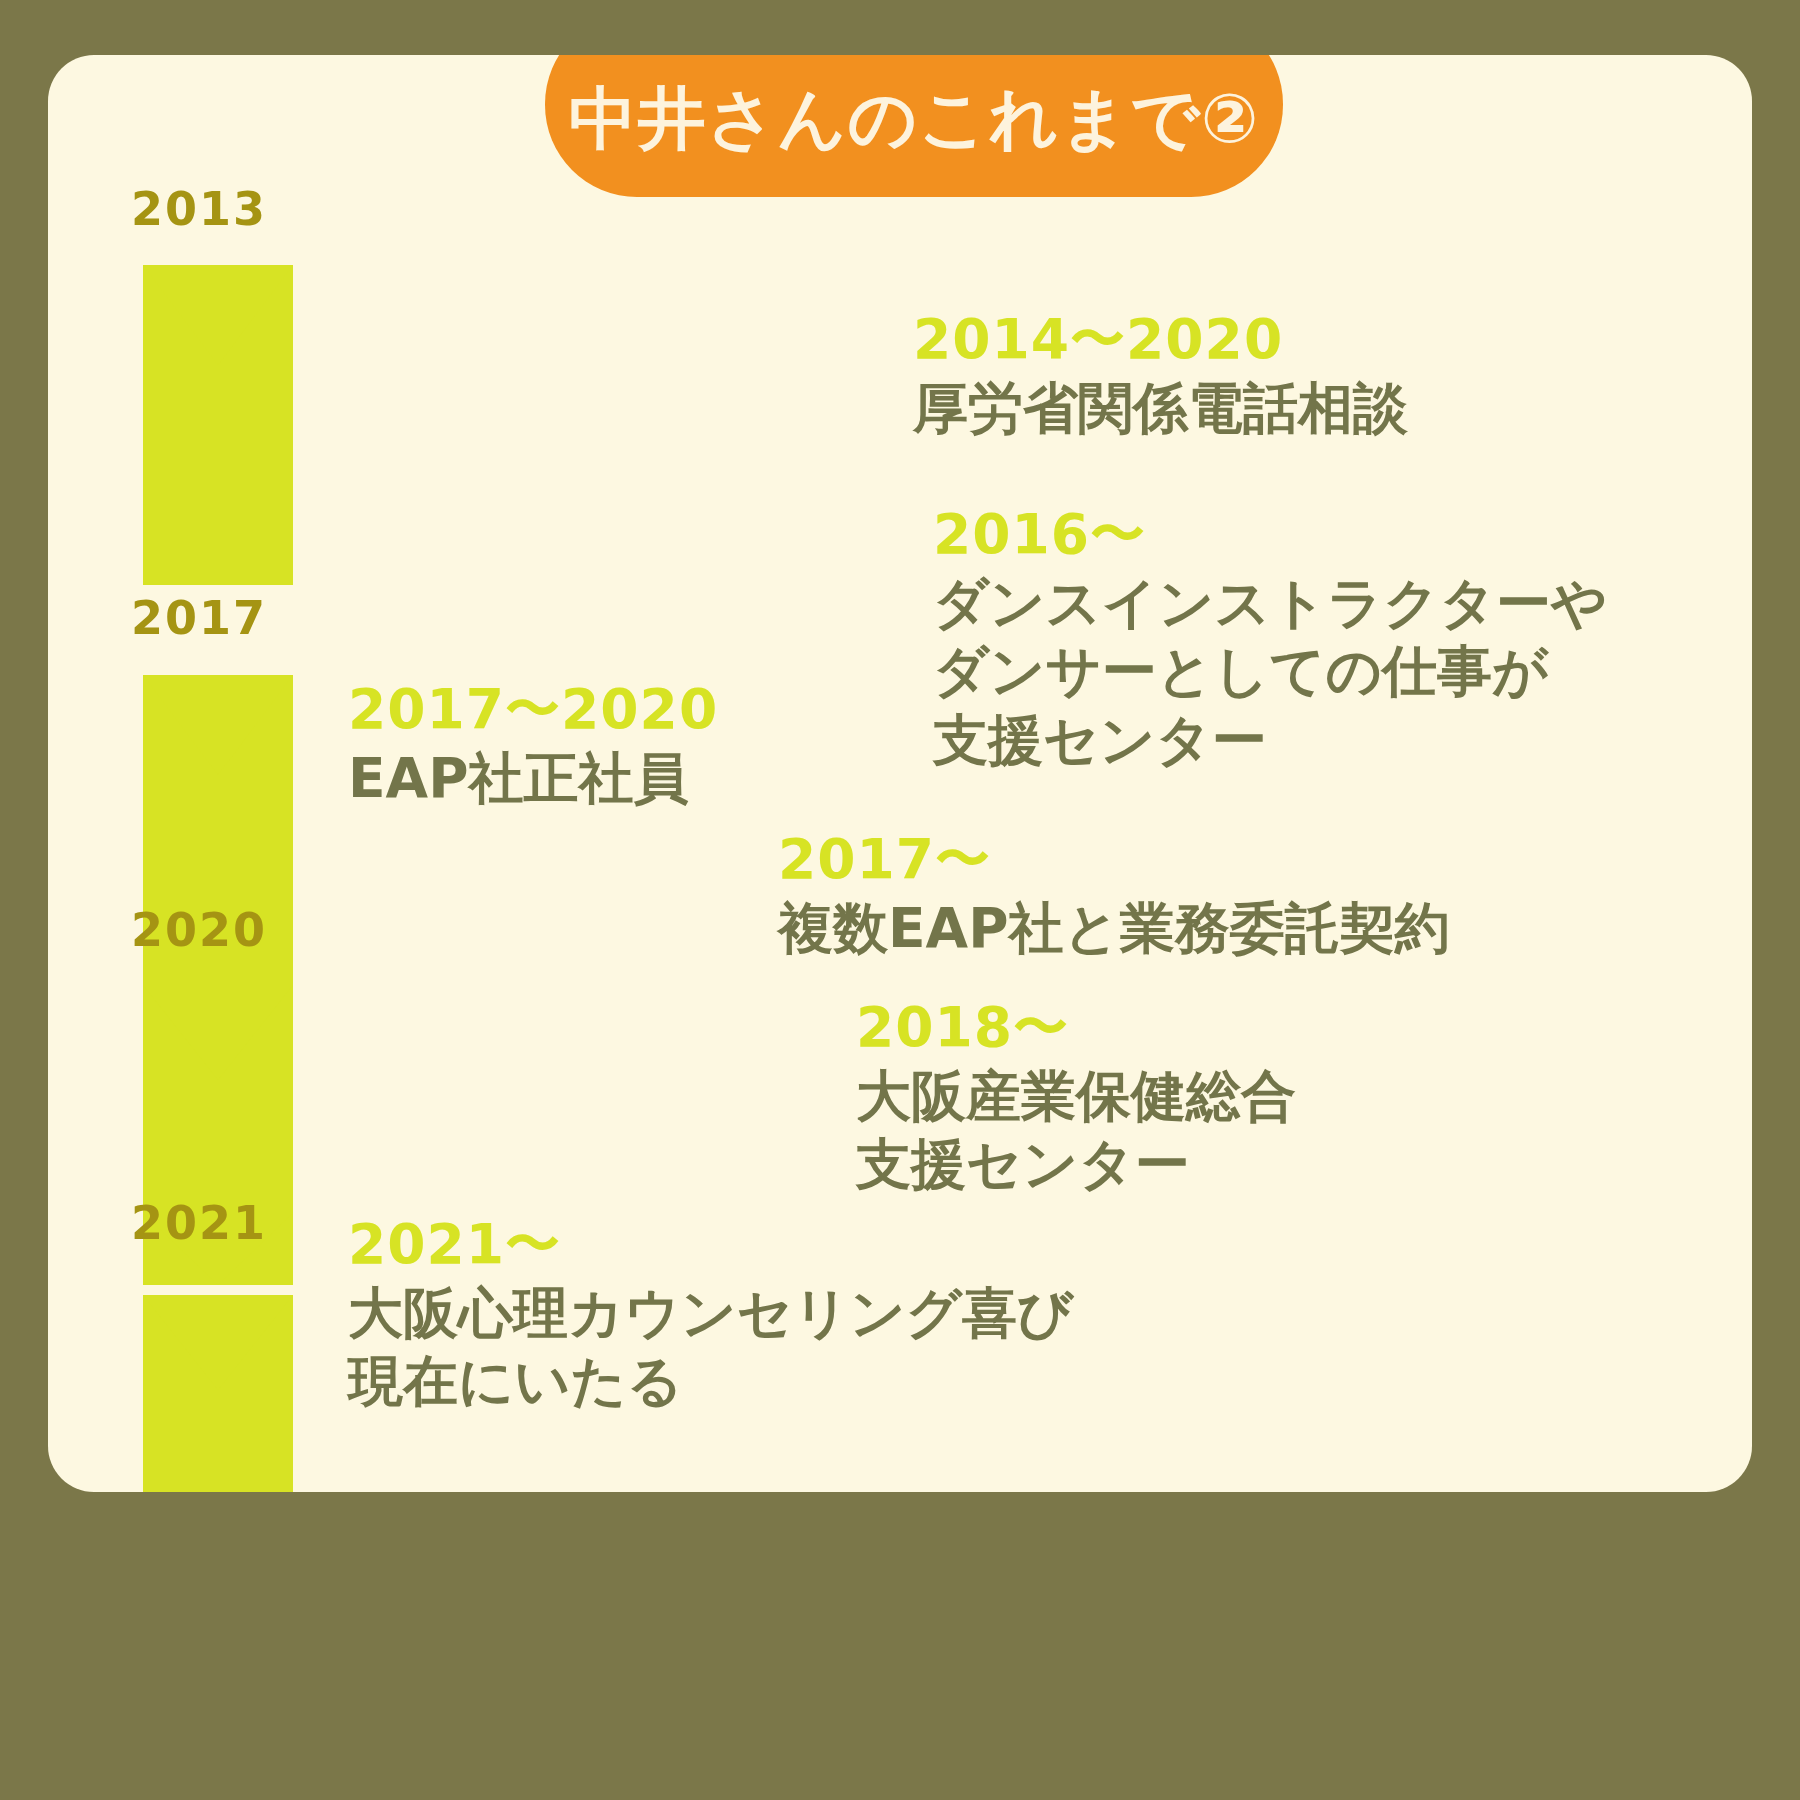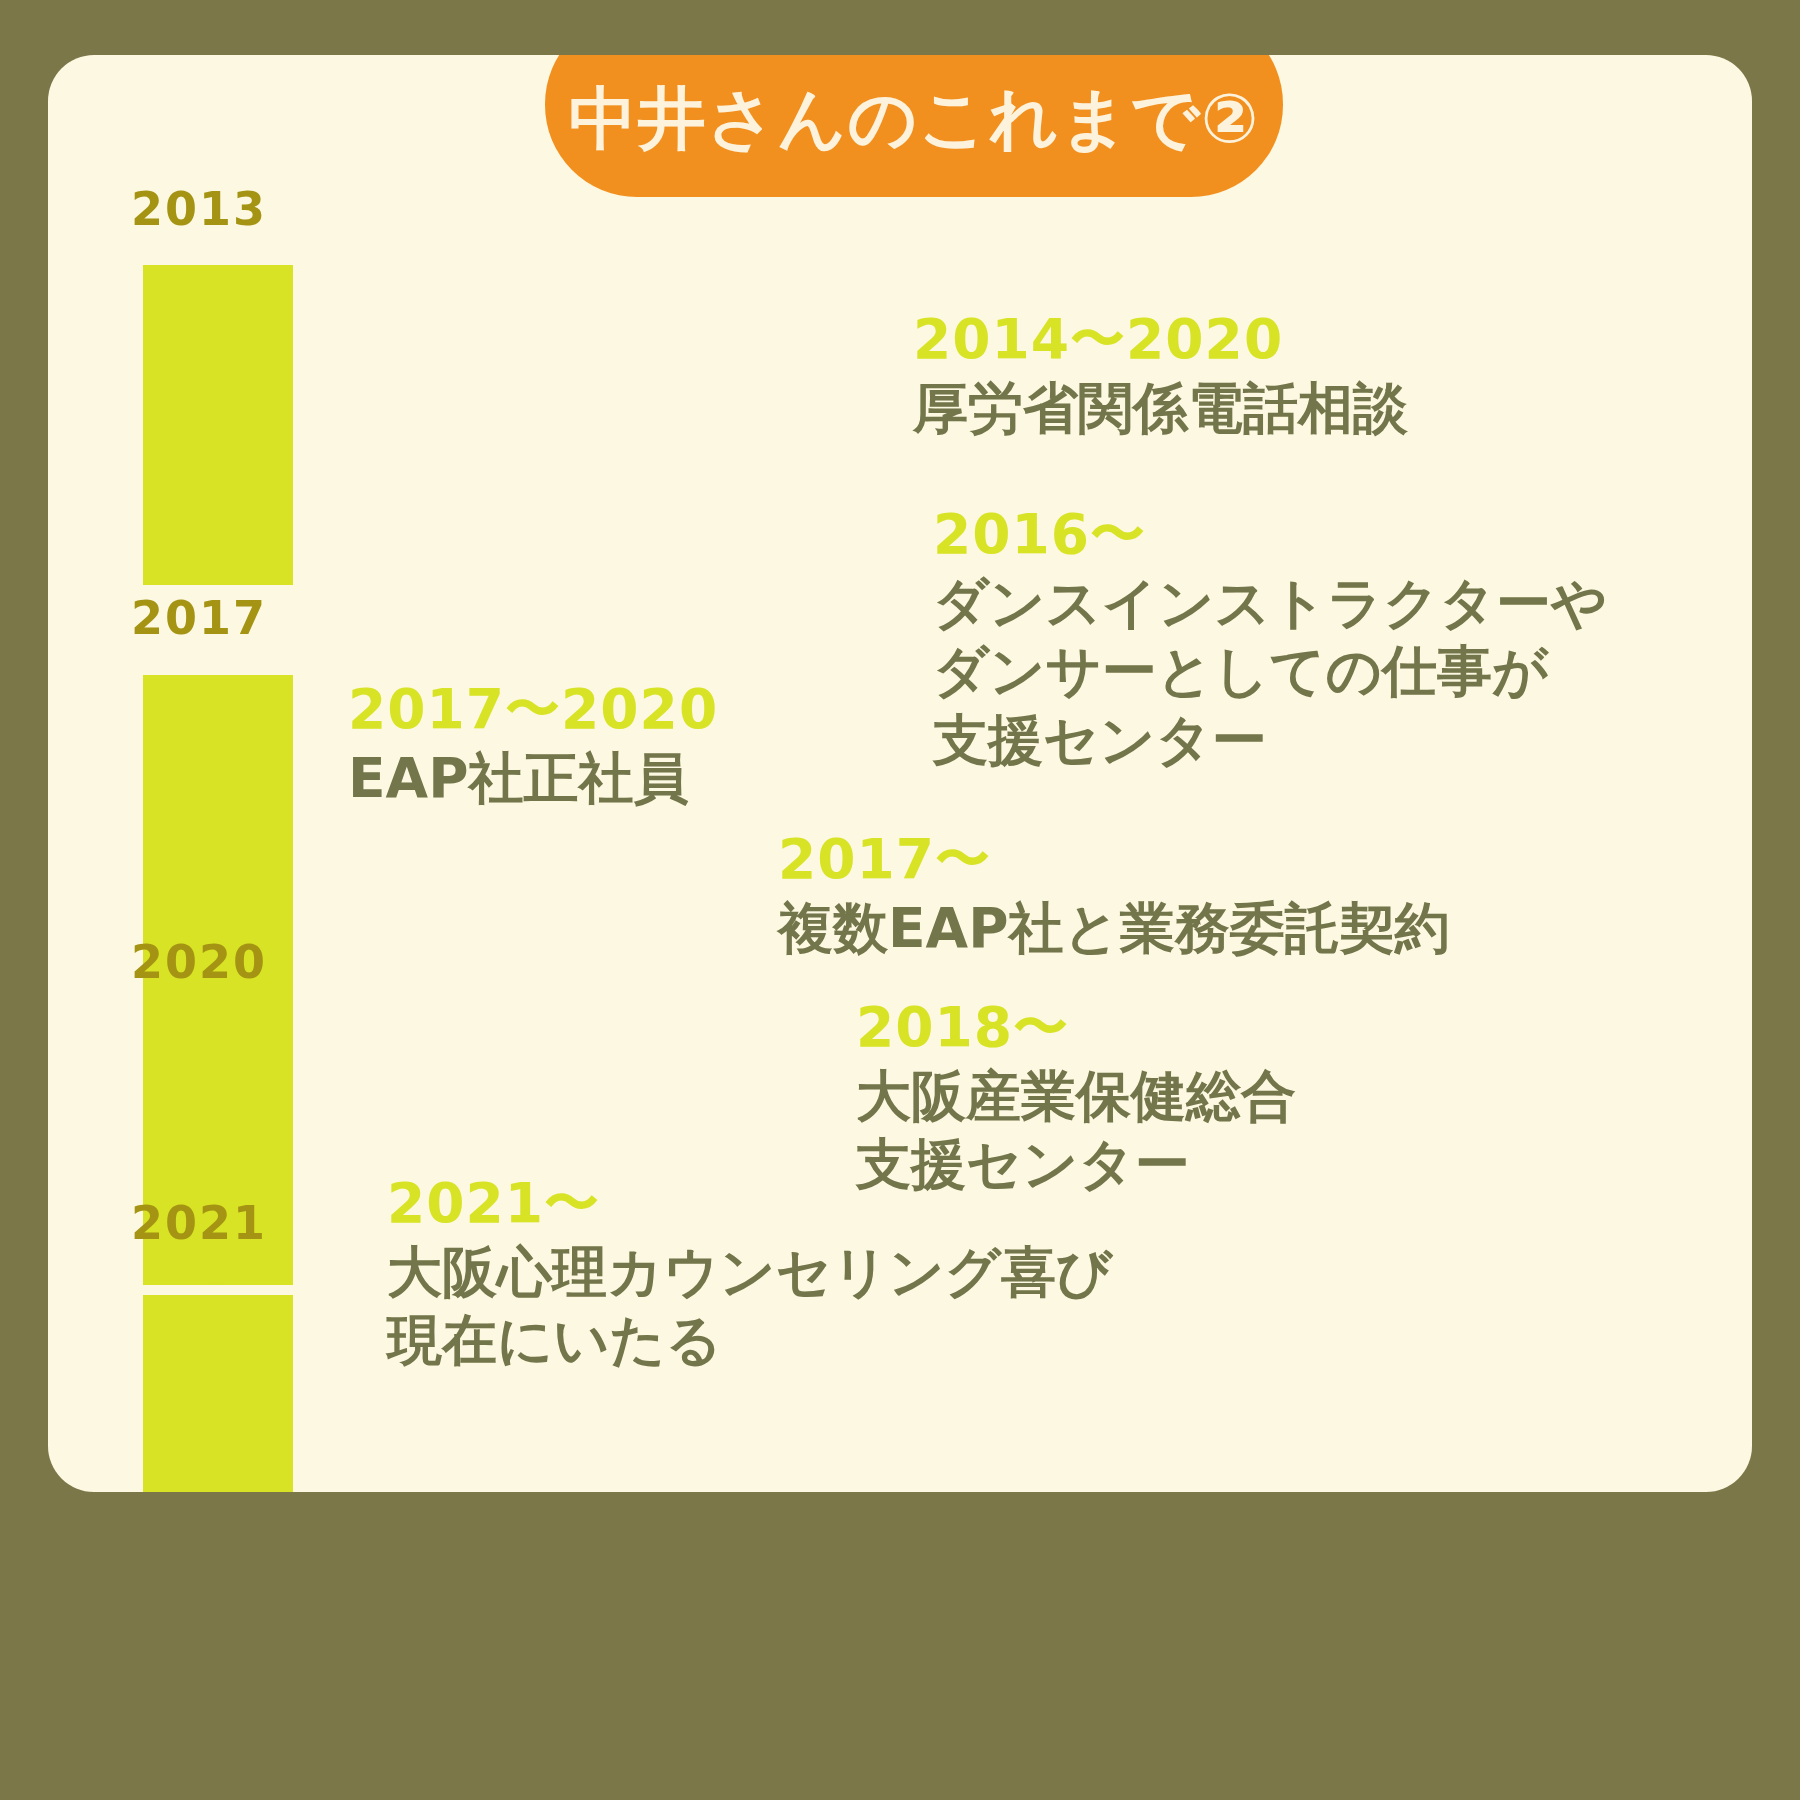--- a/index.html
+++ b/index.html
@@ -90,21 +90,21 @@
     <div class="year-label" style="left:83px;top:131px;">2013</div>
     <svg class="ribbon" style="left:95px;top:210px;width:150px;height:320px;" viewBox="0 0 150 320" preserveAspectRatio="none">
       <polygon points="0,0 75,100 150,0 150,245 75,320 0,245" fill="#d7e324"></polygon>
     </svg>
 
     <div class="year-label" style="left:83px;top:540px;">2017</div>
     <svg class="ribbon" style="left:95px;top:620px;width:150px;height:320px;" viewBox="0 0 150 320" preserveAspectRatio="none">
       <polygon points="0,0 75,100 150,0 150,245 75,320 0,245" fill="#d7e324"></polygon>
     </svg>
 
-    <div class="year-label" style="left:83px;top:852px;margin-top:32px;">2020</div>
+    <div class="year-label" style="left:83px;top:852px;">2020</div>
     <svg class="ribbon" style="left:95px;top:930px;width:150px;height:300px;" viewBox="0 0 150 300" preserveAspectRatio="none">
       <polygon points="0,0 75,95 150,0 150,228 75,300 0,228" fill="#d7e324"></polygon>
     </svg>
 
     <div class="year-label" style="left:83px;top:1124px;margin-top:21px;">2021</div>
     <svg class="ribbon" style="left:95px;top:1240px;width:150px;height:300px;" viewBox="0 0 150 300" preserveAspectRatio="none">
       <polygon points="0,0 75,95 150,0 150,228 75,300 0,228" fill="#d7e324"></polygon>
     </svg>
 
 
@@ -129,20 +129,20 @@
       <div class="range">2017〜</div>
       <div class="line">複数EAP社と業務委託契約</div>
     </div>
 
     <div class="entry" style="left:808px;top:938px;">
       <div class="range">2018〜</div>
       <div class="line">大阪産業保健総合</div>
       <div class="line">支援センター</div>
     </div>
 
-    <div class="entry" style="left:300px;top:1114px;margin-left:39px;">
+    <div class="entry" style="left:300px;top:1155px;">
       <div class="range">2021〜</div>
       <div class="line">大阪心理カウンセリング喜び</div>
       <div class="line">現在にいたる</div>
     </div>
 
   </div>
 </div>
 
 </body></html>

